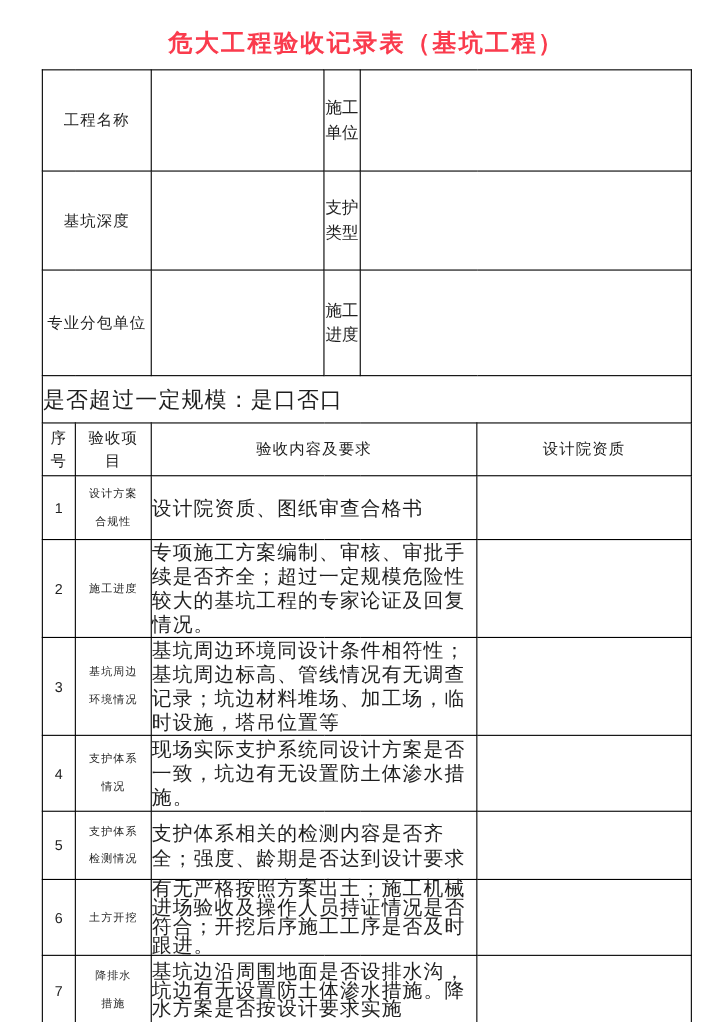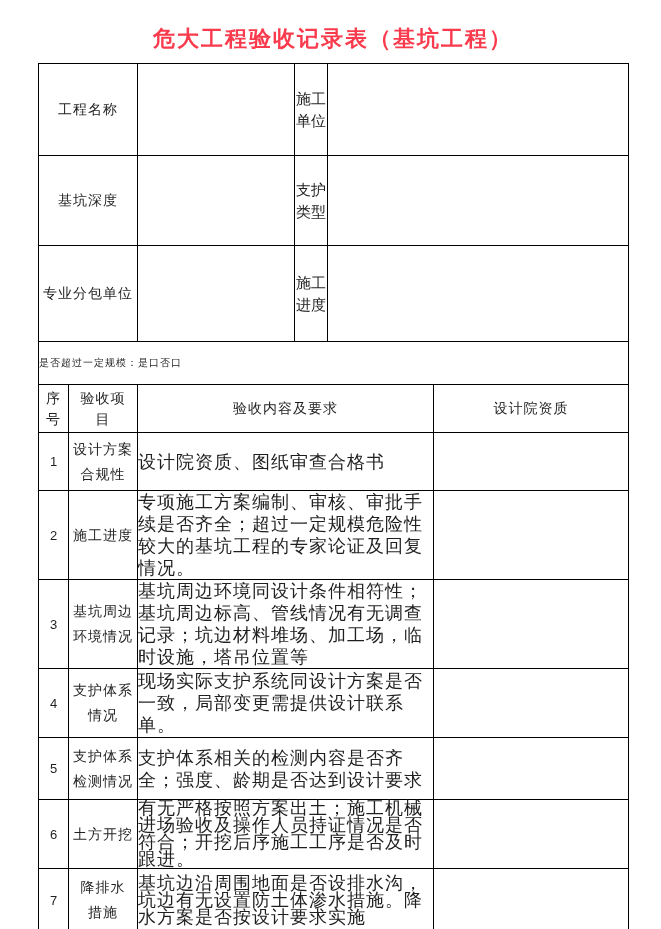--- a/index.html
+++ b/index.html
@@ -51,38 +51,38 @@
     font-size: 14px;
     letter-spacing: 1px;
   }
   td.vlbl {
     text-align: center;
     font-size: 15px;
     line-height: 22px;
     padding: 2px 0;
   }
   td.scale-cell {
-    font-size: 10px;
+    font-size: 20px;
     letter-spacing: 1px;
     padding-left: 26px;
   }
   tr.hdr td {
     text-align: center;
     font-size: 14px;
     letter-spacing: 1px;
     line-height: 21px;
   }
   tr.hdr td.item-hdr { padding: 0 9px; }
   td.no {
     text-align: center;
     font-size: 13px;
   }
   td.item {
     text-align: center;
-    font-size: 14px;
+    font-size: 10px;
     letter-spacing: 1px;
     line-height: 25px;
     white-space: pre-line;
   }
   td.content {
     font-size: 18px;
     letter-spacing: 1px;
     line-height: 22px;
     padding: 5px 10px;
     white-space: pre-line;
@@ -157,21 +157,21 @@
       <td class="item">基坑周边
 环境情况</td>
       <td colspan="3" class="content">基坑周边环境同设计条件相符性；
 基坑周边标高、管线情况有无调查记录；坑边材料堆场、加工场，临时设施，塔吊位置等</td>
       <td></td>
     </tr>
     <tr style="height:69px">
       <td class="no">4</td>
       <td class="item">支护体系
 情况</td>
-      <td colspan="3" class="content">现场实际支护系统同设计方案是否一致，局部变更需提供设计联系单。</td>
+      <td colspan="3" class="content">现场实际支护系统同设计方案是否一致，坑边有无设置防土体渗水措施。</td>
       <td></td>
     </tr>
     <tr style="height:62px">
       <td class="no">5</td>
       <td class="item">支护体系
 检测情况</td>
       <td colspan="3" class="content">支护体系相关的检测内容是否齐全；强度、龄期是否达到设计要求</td>
       <td></td>
     </tr>
     <tr class="tight" style="height:64px">

